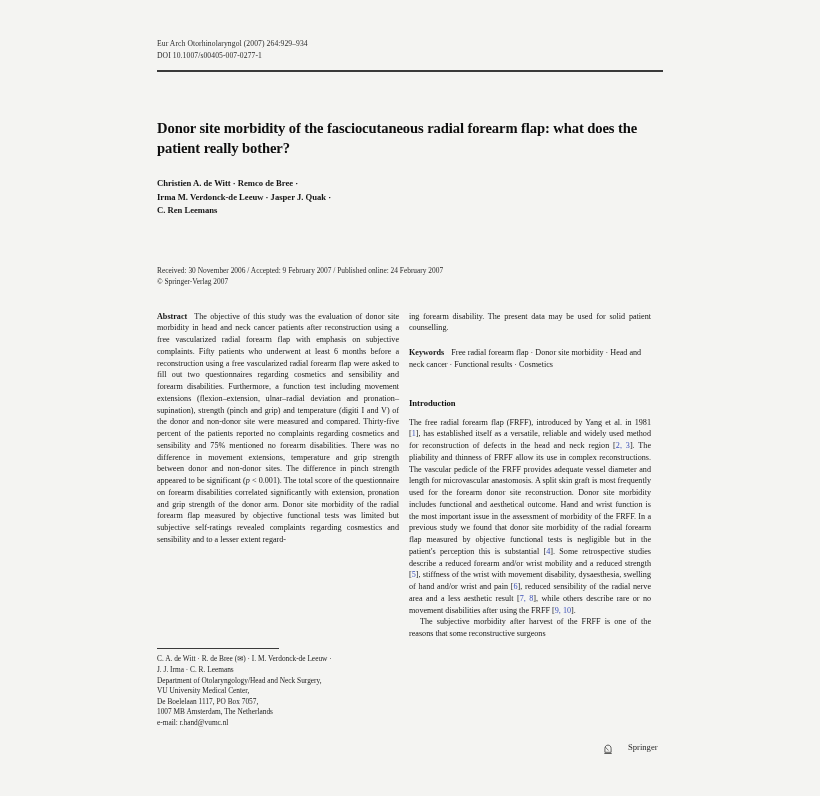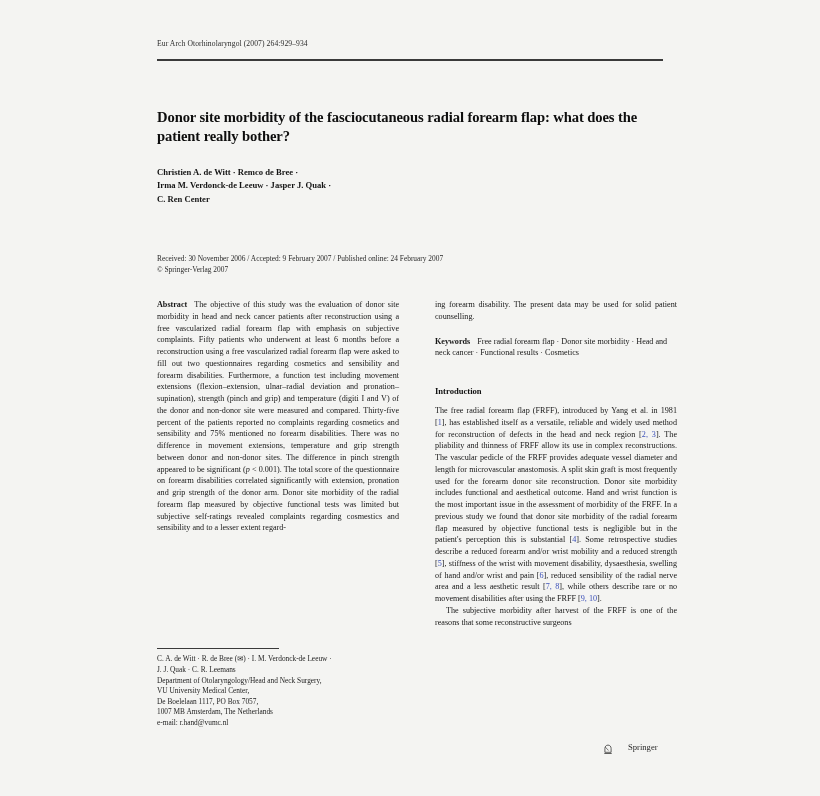--- a/index.html
+++ b/index.html
@@ -99,21 +99,21 @@
     margin-top: 24px;
     position: relative;
     width: 506px;
   }
   .col {
     width: 242px;
     position: absolute;
     top: 0;
   }
   .col-left { left: 0; }
-  .col-right { left: 278px; }
+  .col-right { left: 252px; }
 
   .body-text {
     font-size: 8.15px;
     line-height: 11.75px;
     text-align: justify;
     color: #171717;
     hyphens: none;
   }
   .body-text p { margin: 0; }
   .indent { text-indent: 11px; }
@@ -182,32 +182,33 @@
   }
 </style>
 </head>
 <body>
 
 <div class="page">
   <div class="content">
 
     <div class="journal-ref">
       <div>Eur Arch Otorhinolaryngol (2007) 264:929–934</div>
+      <div>DOI 10.1007/s00405-007-0277-1</div>
     </div>
 
     <div class="section-banner-wrap">
       <div class="banner-rule"></div>
     </div>
 
     <div class="article-title">Donor site morbidity of the fasciocutaneous radial forearm flap: what does the patient really bother?</div>
 
     <div class="authors">
       <div>Christien A. de Witt · Remco de Bree ·</div>
       <div>Irma M. Verdonck-de Leeuw · Jasper J. Quak ·</div>
-      <div>C. Ren   Center</div>
+      <div>C. Ren   Leemans</div>
     </div>
 
     <div class="pub-dates">
       <div>Received: 30 November 2006 / Accepted: 9 February 2007 / Published online: 24 February 2007</div>
       <div>© Springer-Verlag 2007</div>
     </div>
 
     <div class="columns">
 
       <div class="col col-left">
@@ -233,21 +234,21 @@
         </div>
       </div>
 
     </div>
   </div>
 
   <div class="footnote">
     <div class="footnote-rule"></div>
     <div class="footnote-text">
       <div>C. A. de Witt · R. de Bree (✉) · I. M. Verdonck-de Leeuw ·</div>
-      <div>J. J. Quak · C. R. Leemans</div>
+      <div>J. J. Irma · C. R. Leemans</div>
       <div>Department of Otolaryngology/Head and Neck Surgery,</div>
       <div>VU University Medical Center,</div>
       <div>De Boelelaan 1117, PO Box 7057,</div>
       <div>1007 MB Amsterdam, The Netherlands</div>
       <div>e-mail: r.hand@vumc.nl</div>
     </div>
   </div>
 
   <div class="springer">
     <span class="springer-mark">

